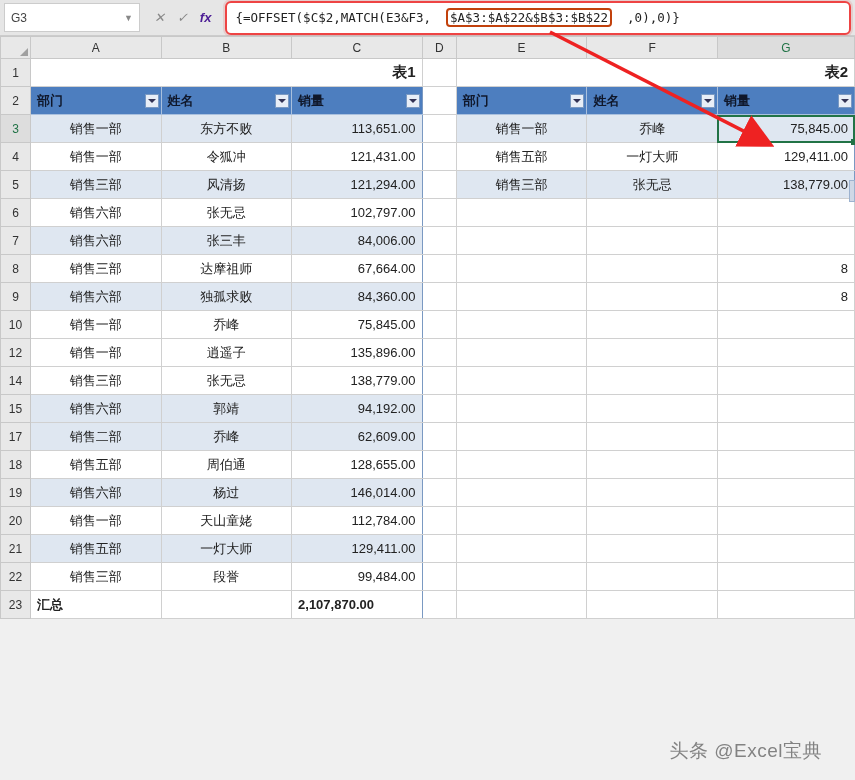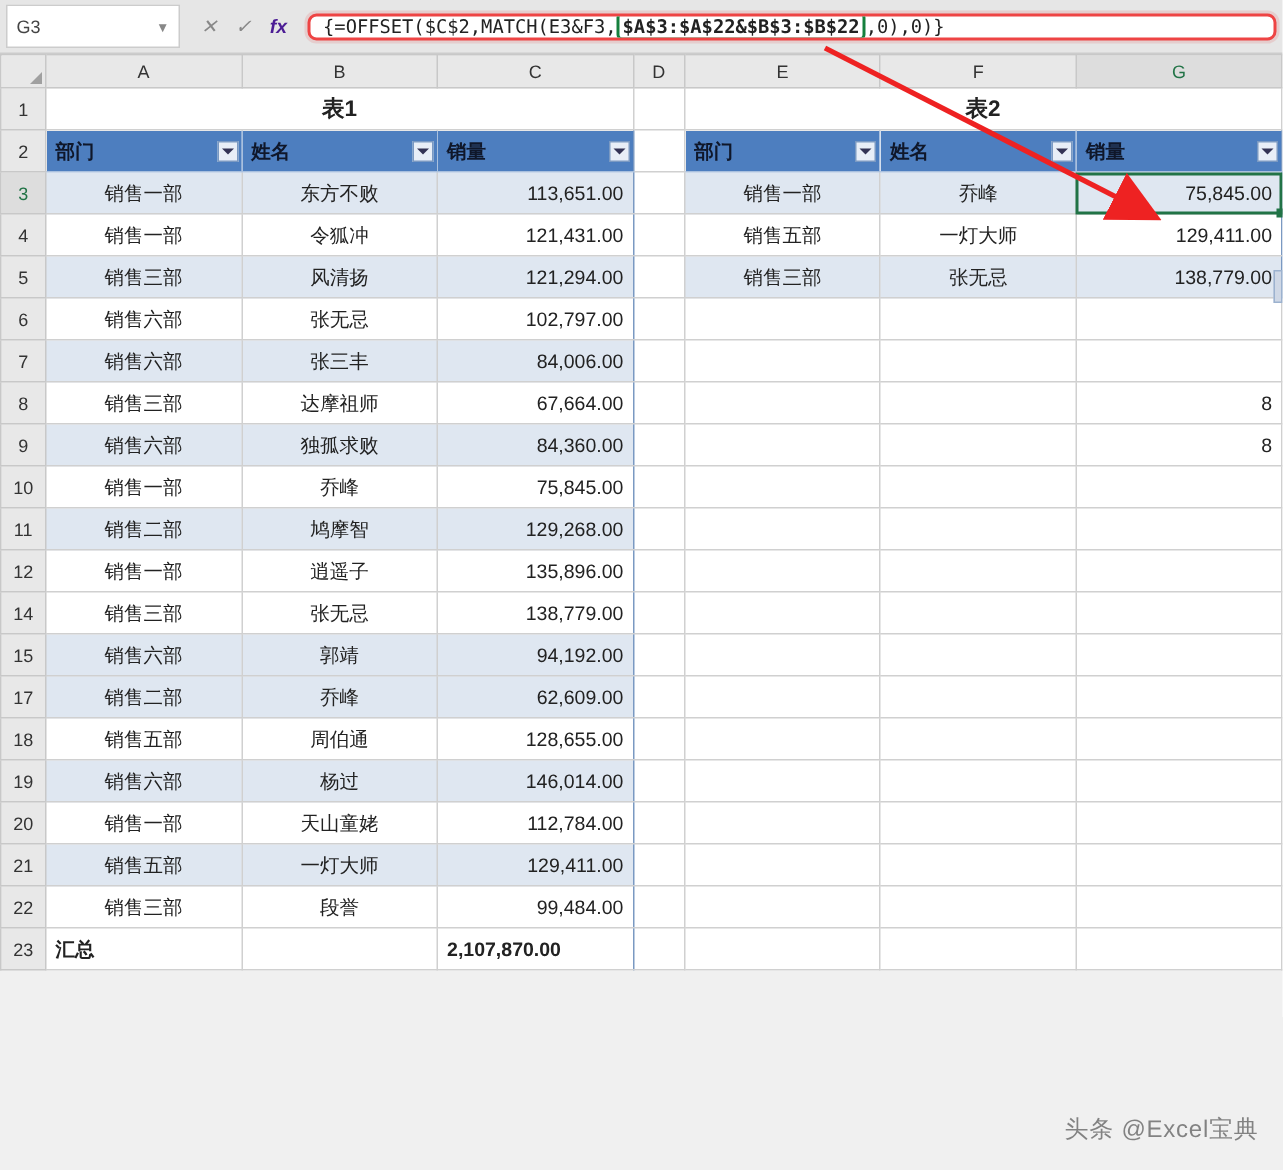--- a/index.html
+++ b/index.html
@@ -14,21 +14,21 @@
   }
   
   .top-bar {
     display: flex;
     align-items: stretch;
     height: 36px;
     background: #e6e6e6;
     border-bottom: 1px solid #ccc;
   }
   .name-box {
-    width: 116px;
+    width: 136px;
     background: #fff;
     border: 1px solid #ccc;
     margin: 3px 4px;
     display: flex;
     align-items: center;
     padding: 0 6px;
     font-size: 12px;
     color: #444;
   }
   .name-box .chev { margin-left: auto; color: #888; font-size: 9px; }
@@ -43,40 +43,39 @@
   .fx-buttons .fx { font-weight: bold; color: #4c1d95; }
   .formula-wrap {
     flex: 1;
     position: relative;
     display: flex;
     align-items: center;
     margin: 2px 4px;
   }
   .formula-input {
     width: 100%;
-    height: 18px;
+    height: 34px;
     background: #fff;
     border: 2px solid #e44;
     border-radius: 6px;
     box-shadow: 0 0 0 2px rgba(228,68,68,.15);
     display: flex;
     align-items: center;
     padding: 0 8px;
     font-family: Consolas, monospace;
     font-size: 12.5px;
     color: #222;
     white-space: nowrap;
     overflow: hidden;
   }
   .formula-input .hl-green {
-    border: 2px solid #15803d;
+    border: 2px solid #c2410c;
     border-radius: 4px;
     padding: 0 2px;
-    margin: 0 0;
-    font-weight: bold;
+    margin: 0 15px;
   }
   
   .sheet-area {
     background: #fff;
     position: relative;
   }
   table.sheet {
     border-collapse: collapse;
     table-layout: fixed;
     width: 855px;
@@ -110,21 +109,21 @@
   td.cell {
     border: 1px solid #d0d0d0;
     height: 28px;
     padding: 0 6px;
     font-size: 13px;
     color: #222;
     vertical-align: middle;
     background: #fff;
   }
   td.merge-title {
-    text-align: center;
+    text-align: right;
     font-weight: bold;
     font-size: 15px;
   }
   
   td.th-blue {
     background: #4d7ebf;
     color: #0f172a;
     text-align: left;
     font-weight: bold;
     position: relative;
@@ -174,24 +173,24 @@
     top: 30px;
     left: 540px;
     width: 240px;
     height: 120px;
     pointer-events: none;
     z-index: 5;
   }
   
   .watermark {
     position: absolute;
-    right: 16px;
+    right: 33px;
     bottom: 16px;
     color: rgba(40,40,40,.55);
-    font-size: 16px;
+    font-size: 19px;
     font-weight: 500;
     letter-spacing: .5px;
     z-index: 6;
   }
   .tiny-tab {
     position: absolute;
     right: 0; top: 180px;
     width: 6px; height: 22px;
     background: #cfd8e6;
     border: 1px solid #9cb2cf;
@@ -337,30 +336,20 @@
           <th class="row-h">10</th>
           <td class="cell band-b center border-l">销售一部</td>
           <td class="cell band-b center">乔峰</td>
           <td class="cell band-b right border-r">75,845.00</td>
           <td class="cell "></td>
           <td class="cell "></td>
           <td class="cell "></td>
           <td class="cell right"></td>
         </tr>
         <tr>
-          <th class="row-h">11</th>
-          <td class="cell band-a center border-l">销售二部</td>
-          <td class="cell band-a center">鸠摩智</td>
-          <td class="cell band-a right border-r">129,268.00</td>
-          <td class="cell "></td>
-          <td class="cell "></td>
-          <td class="cell "></td>
-          <td class="cell right"></td>
-        </tr>
-        <tr>
           <th class="row-h">12</th>
           <td class="cell band-b center border-l">销售一部</td>
           <td class="cell band-b center">逍遥子</td>
           <td class="cell band-b right border-r">135,896.00</td>
           <td class="cell "></td>
           <td class="cell "></td>
           <td class="cell "></td>
           <td class="cell right"></td>
         </tr>
         <tr>

